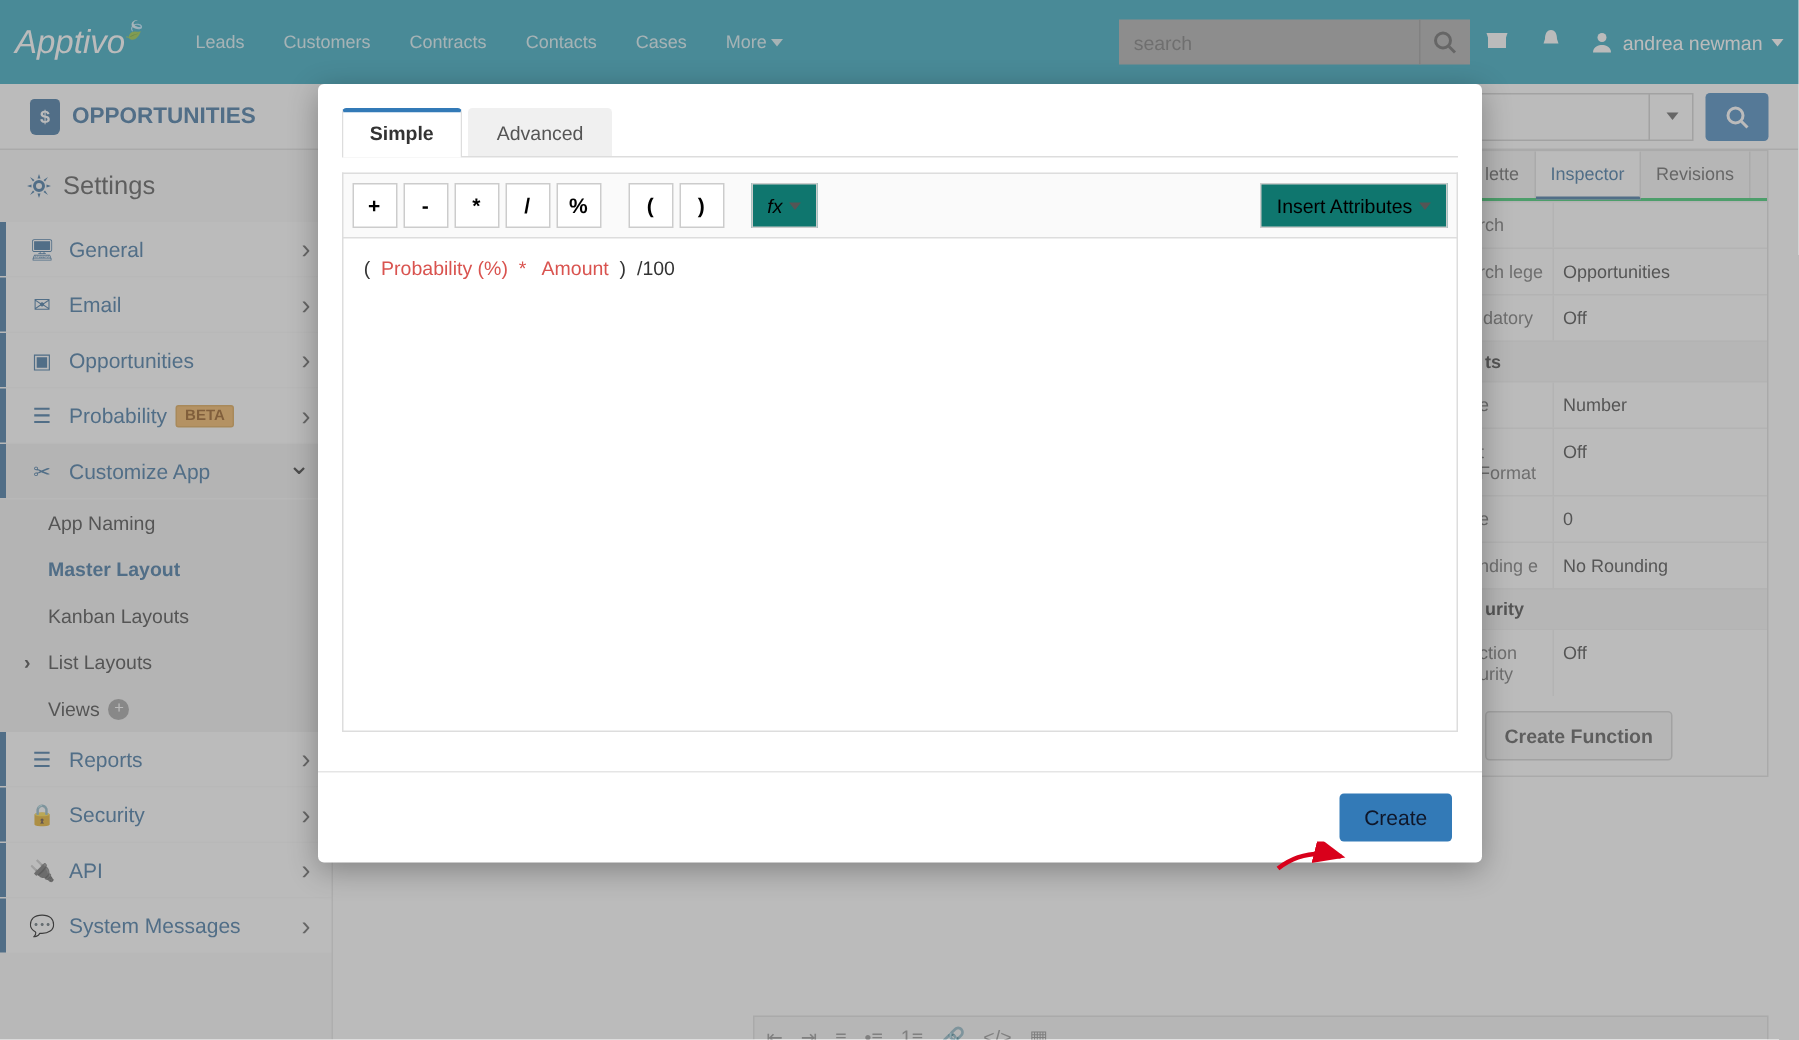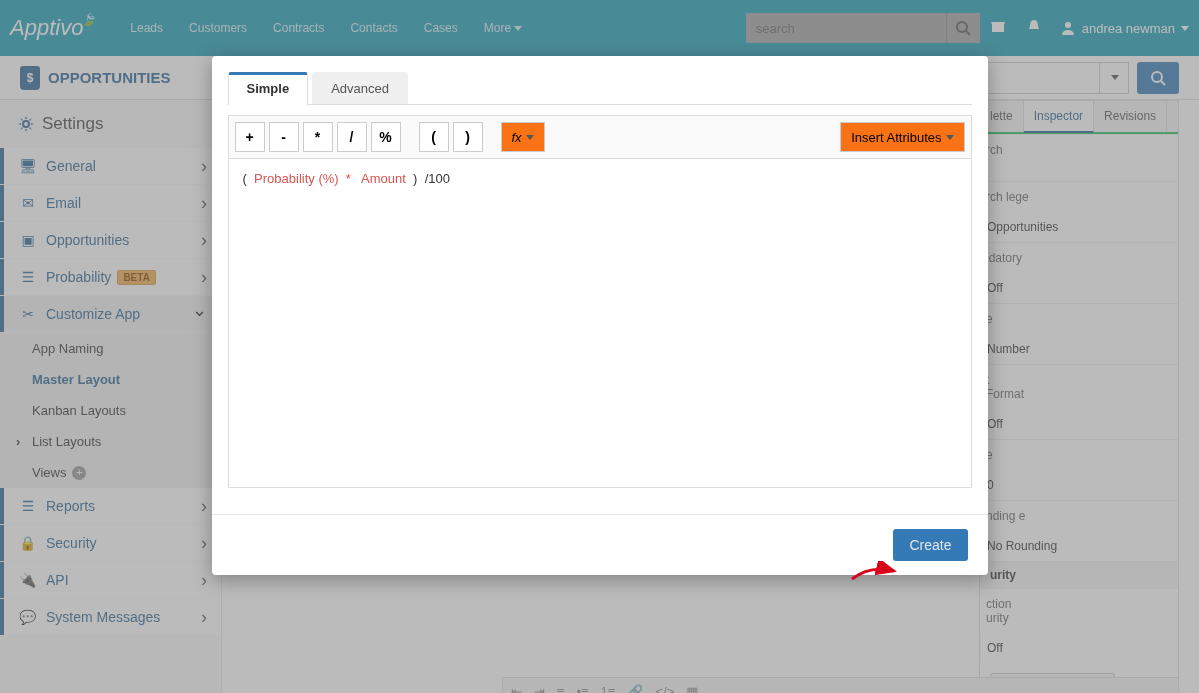--- a/index.html
+++ b/index.html
@@ -49,47 +49,47 @@
     .sub-item .mini-chev { margin-left: -16px; width: 10px; font-weight: bold;}
     .plus-circle { background: #999; color: #fff; border-radius: 50%; width: 14px; height: 14px; display: inline-flex; align-items: center; justify-content: center; font-size: 11px; line-height: 1; }
     
     
     .content { flex: 1; position: relative; background: #fff; }
     .right-panel { position: absolute; right: 20px; top: 0; width: 200px; border: 1px solid #ddd; background: #fff; }
     .rp-tabs { display: flex; border-bottom: 2px solid #22c55e; font-size: 12px; background: #f5f5f5;}
     .rp-tab { padding: 8px 10px; cursor: pointer; color: #555; border-right: 1px solid #ddd;}
     .rp-tab.active { background: #fff; color: #2a6496; border-bottom: 2px solid #2a6496; margin-bottom: -1px;}
     .rp-section-head { background: #f5f5f5; padding: 6px 10px; font-size: 12px; font-weight: bold; border-top: 1px solid #eee;}
-    .rp-row { display: flex; border-top: 1px solid #eee; font-size: 12px; flex-direction: column;}
+    .rp-row { display: flex; border-top: 1px solid #eee; font-size: 12px;}
     .rp-label { width: 55px; padding: 8px 6px; color: #666; word-break: break-word;}
     .rp-value { flex: 1; padding: 8px 6px; border-left: 1px solid #eee; color: #333; }
     .toggle-off { display: inline-block; width: 42px; height: 20px; background: #ddd; border-radius: 10px; position: relative; }
     .toggle-off::after { content: ""; position: absolute; left: 2px; top: 2px; width: 16px; height: 16px; background: #fff; border-radius: 50%; box-shadow: 0 1px 2px rgba(0,0,0,0.2);}
     .create-fn-btn { margin: 10px; padding: 8px 12px; border: 1px solid #ccc; background: #f5f5f5; font-size: 13px; font-weight: bold; color: #444; cursor: pointer; border-radius: 3px;}
     
     
     .overlay { position: absolute; inset: 0; background: rgba(120,120,120,0.5); z-index: 100; }
     .modal { position: absolute; left: 50%; top: 56px; transform: translateX(-50%); width: 776px; background: #fff; border-radius: 4px; box-shadow: 0 5px 20px rgba(0,0,0,0.3); z-index: 101; }
     .modal-head { padding: 16px 20px; border-bottom: 1px solid #e5e5e5; display: flex; align-items: center; }
     .modal-title { font-size: 17px; color: #444; }
     .modal-close { margin-left: auto; color: #bbb; font-size: 22px; cursor: pointer; background: none; border: none; }
     .modal-body { padding: 16px; }
     .fe-tabs { display: flex; border-bottom: 1px solid #ddd; margin-bottom: 10px;}
     .fe-tab { padding: 8px 18px; font-size: 13px; color: #555; border: 1px solid transparent; border-bottom: none; cursor: pointer; background: #f0f0f0; margin-right: 4px; border-radius: 3px 3px 0 0;}
     .fe-tab.active { background: #fff; border-color: #ddd; border-top: 3px solid #337ab7; font-weight: bold; color: #333; margin-bottom: -1px; padding-top: 6px; }
     .fe-toolbar { display: flex; align-items: center; gap: 4px; border: 1px solid #ddd; border-bottom: none; padding: 6px; background: #fafafa;}
     .op-btn { width: 30px; height: 30px; border: 1px solid #ccc; background: #fff; font-weight: bold; cursor: pointer; font-size: 14px;}
-    .op-btn-wide { width: auto; padding: 0 10px; height: 30px; border: 1px solid #ccc; background: #f97316; cursor: pointer; font-size: 13px; display: inline-flex; align-items: center; gap: 4px;}
+    .op-btn-wide { width: auto; padding: 0 10px; height: 30px; border: 1px solid #ccc; background: #0f766e; cursor: pointer; font-size: 13px; display: inline-flex; align-items: center; gap: 4px;}
     .fx-italic { font-style: italic; }
     .insert-attr { margin-left: auto; }
     .fe-editor { border: 1px solid #ddd; min-height: 330px; padding: 12px 14px; font-size: 13px; color: #333; }
     .tok-red { color: #d9534f; }
     .tok-dark { color: #333; }
     .modal-foot { padding: 14px 20px; border-top: 1px solid #e5e5e5; display: flex; justify-content: flex-end; margin-top: 10px;}
-    .create-btn { background: #337ab7; color: #e5e5e5; border: none; padding: 8px 16px; font-size: 14px; border-radius: 3px; cursor: pointer; font-weight: 500;}
+    .create-btn { background: #337ab7; color: #0f172a; border: none; padding: 8px 16px; font-size: 14px; border-radius: 3px; cursor: pointer; font-weight: 500;}
     
     
     .arrow-anno { position: absolute; left: 638px; top: 505px; z-index: 102; pointer-events: none; }
     
     
     .editor-strip { position: absolute; left: 280px; right: 20px; bottom: 0; height: 28px; background: #f5f5f5; border: 1px solid #ddd; display: flex; align-items: center; padding: 0 8px; gap: 12px; color: #888;}
     .es-btn { font-size: 13px; cursor: pointer; }
     
     
     .svgicon { width: 16px; height: 16px; display: inline-block; }
@@ -259,20 +259,21 @@
           <div class="rp-value"></div>
         </div>
       <div class="rp-row">
           <div class="rp-label">rch lege</div>
           <div class="rp-value">Opportunities</div>
         </div>
       <div class="rp-row">
           <div class="rp-label">idatory</div>
           <div class="rp-value">Off</div>
         </div>
+      <div class="rp-section-head">ts</div>
       <div class="rp-row">
           <div class="rp-label">e</div>
           <div class="rp-value">Number</div>
         </div>
       <div class="rp-row">
           <div class="rp-label">t Format</div>
           <div class="rp-value">Off</div>
         </div>
       <div class="rp-row">
           <div class="rp-label">e</div>

